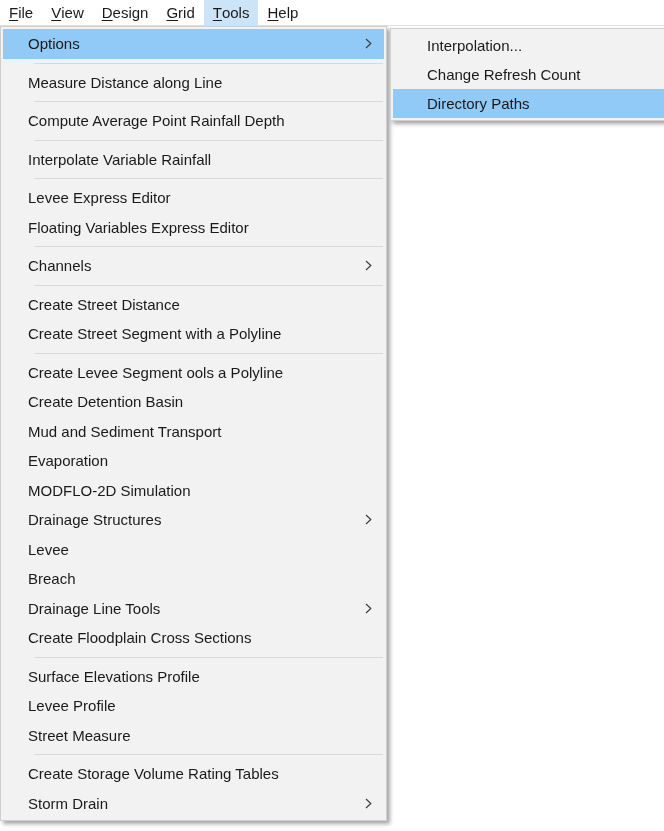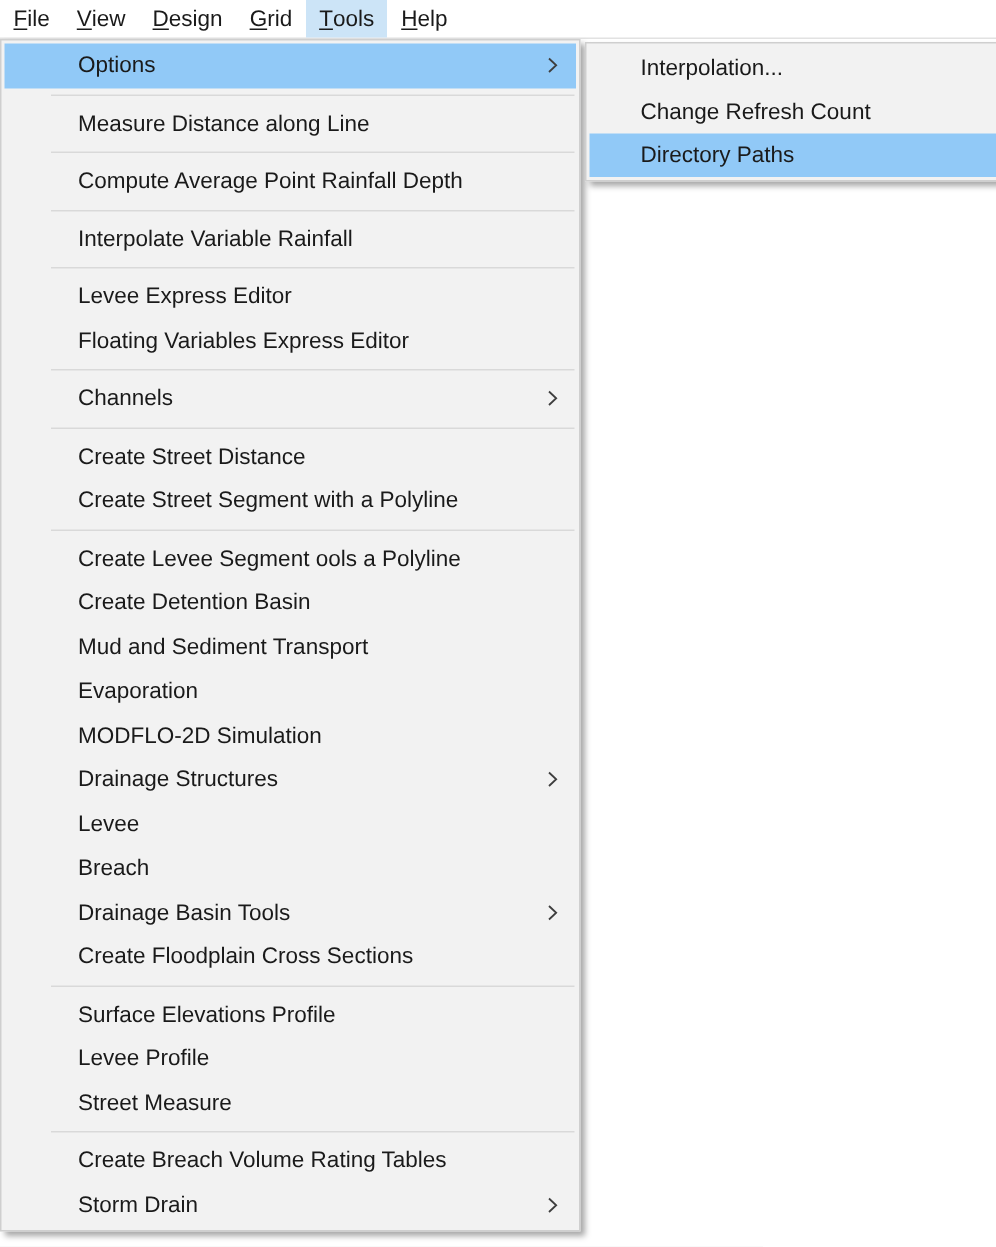--- a/index.html
+++ b/index.html
@@ -33,21 +33,21 @@
   .menu-panel{
     position:absolute;background:var(--panel-bg);
     border:1px solid var(--panel-border);
     box-shadow:3px 3px 4px rgba(0,0,0,0.35);
     padding:2px;box-sizing:border-box;
   }
   .tools-menu{left:0;top:26px;width:387px;z-index:2;}
   .options-submenu{left:390px;top:28px;width:280px;z-index:3;}
   .menu-item{
     height:29.5px;display:flex;align-items:center;
-    padding:0 12px 0 49px;white-space:nowrap;cursor:default;
+    padding:0 12px 0 25px;white-space:nowrap;cursor:default;
   }
   .options-submenu .menu-item{padding-left:34px;height:29px;}
   .menu-item.highlighted{background:var(--highlight);}
   .menu-label{flex:1 1 auto;overflow:hidden;}
   .chevron{flex:0 0 auto;margin-left:8px;display:block;}
   .menu-sep{
     border:none;border-top:1px solid var(--separator);
     margin:4px 1px 4px 31px;height:0;
   }
   
@@ -130,41 +130,41 @@
         <path d="M1 1 L5.8 5.5 L1 10" stroke="#3e3e3e" stroke-width="1.2" fill="none"></path>
       </svg>
     </div>
     <div class="menu-item">
       <span class="menu-label">Levee</span>
     </div>
     <div class="menu-item">
       <span class="menu-label">Breach</span>
     </div>
     <div class="menu-item">
-      <span class="menu-label">Drainage Basin Tools</span>
+      <span class="menu-label">Drainage Line Tools</span>
       <svg width="7" height="11" viewBox="0 0 7 11" class="chevron">
         <path d="M1 1 L5.8 5.5 L1 10" stroke="#3e3e3e" stroke-width="1.2" fill="none"></path>
       </svg>
     </div>
     <div class="menu-item">
       <span class="menu-label">Create Floodplain Cross Sections</span>
     </div>
     <div class="menu-sep"></div>
     <div class="menu-item">
       <span class="menu-label">Surface Elevations Profile</span>
     </div>
     <div class="menu-item">
       <span class="menu-label">Levee Profile</span>
     </div>
     <div class="menu-item">
       <span class="menu-label">Street Measure</span>
     </div>
     <div class="menu-sep"></div>
     <div class="menu-item">
-      <span class="menu-label">Create Breach Volume Rating Tables</span>
+      <span class="menu-label">Create Storage Volume Rating Tables</span>
     </div>
     <div class="menu-item">
       <span class="menu-label">Storm Drain</span>
       <svg width="7" height="11" viewBox="0 0 7 11" class="chevron">
         <path d="M1 1 L5.8 5.5 L1 10" stroke="#3e3e3e" stroke-width="1.2" fill="none"></path>
       </svg>
     </div>
   </div>
 
 <div class="menu-panel options-submenu" id="options-submenu">

